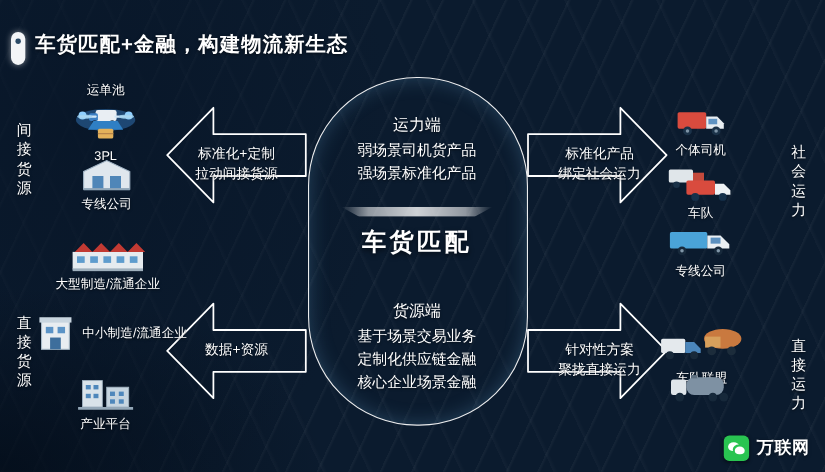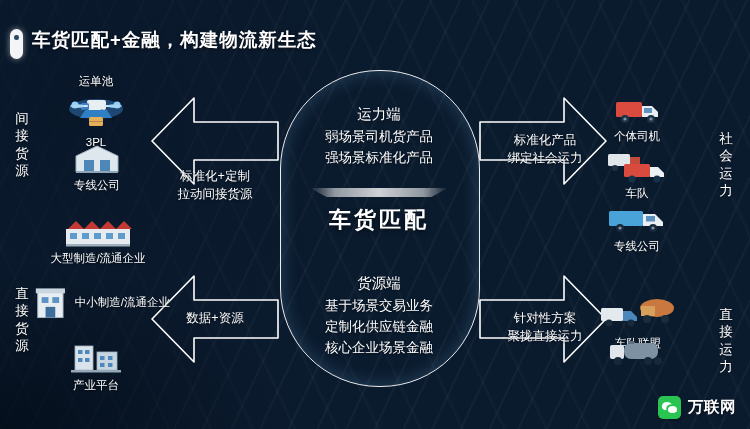--- a/index.html
+++ b/index.html
@@ -244,21 +244,21 @@
     <div class="ln">基于场景交易业务</div>
     <div class="ln">定制化供应链金融</div>
     <div class="ln">核心企业场景金融</div>
   </div>
 
   <div class="arrow-wrap" style="left:150px; top:92px;">
     <svg width="130" height="98" viewBox="0 0 130 98">
       <polygon points="2,49 44,6 44,30 128,30 128,68 44,68 44,92" fill="none" stroke="#ffffff" stroke-width="1.6" stroke-linejoin="round"></polygon>
     </svg>
   </div>
-  <div class="arrow-label" style="left:160px; top:131px; width:110px;margin-top:36px;">
+  <div class="arrow-label" style="left:160px; top:131px; width:110px;">
     <div>标准化+定制</div>
     <div>拉动间接货源</div>
   </div>
 
   <div class="arrow-wrap" style="left:150px; top:270px;">
     <svg width="130" height="98" viewBox="0 0 130 98">
       <polygon points="2,49 44,6 44,30 128,30 128,68 44,68 44,92" fill="none" stroke="#ffffff" stroke-width="1.6" stroke-linejoin="round"></polygon>
     </svg>
   </div>
   <div class="arrow-label" style="left:160px; top:309px; width:110px;">

